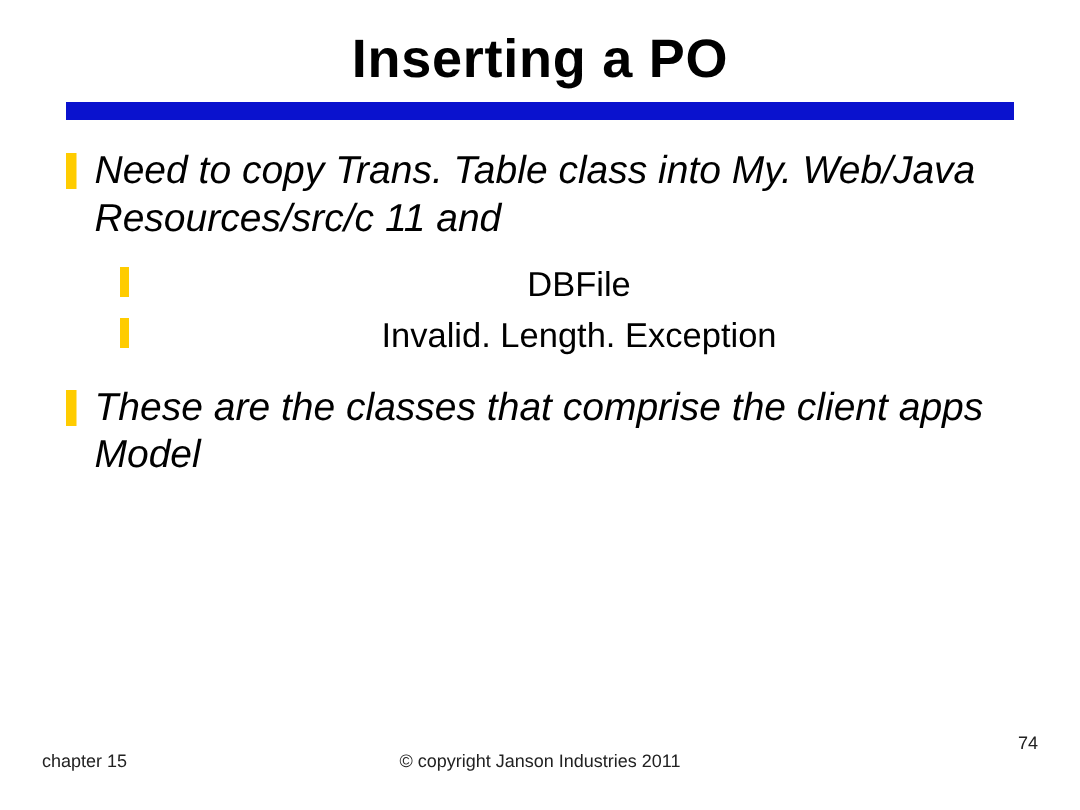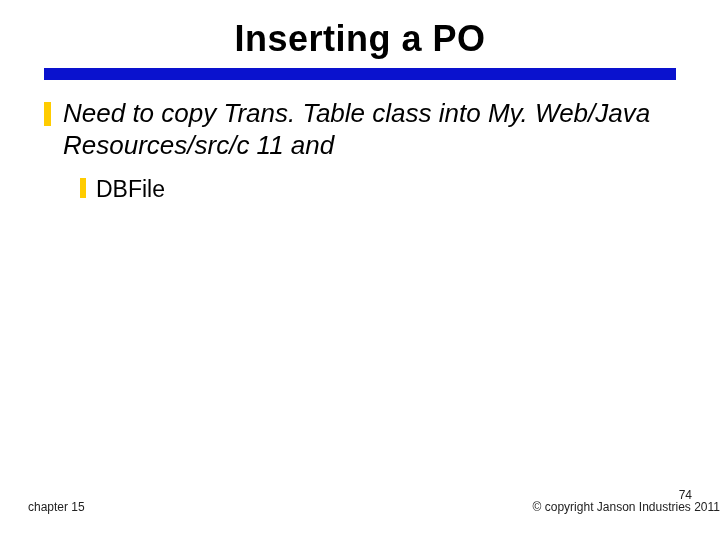--- a/index.html
+++ b/index.html
@@ -7,24 +7,24 @@
   .slide { position: relative; width: 720px; height: 528px; padding: 18px 44px 0 44px; }
   .title { font-family: "Arial Black", Arial, sans-serif; font-weight: 900; font-size: 36px; text-align: center; letter-spacing: 0.5px; }
   .rule { height: 12px; background: #0a12ce; margin: 8px 0 18px 0; }
   .body { font-size: 26px; line-height: 1.22; }
   .b1 { display: flex; align-items: flex-start; margin-bottom: 14px; font-style: italic; }
   .b1 .bullet { display: inline-block; width: 7px; height: 24px; background: #ffcc00; margin-top: 4px; margin-right: 12px; flex: 0 0 auto; }
   .b1 .text { flex: 1 1 auto; }
   .sub { margin: 4px 0 18px 36px; font-size: 23px; }
   .b2 { display: flex; align-items: flex-start; margin-bottom: 6px; }
   .b2 .bullet { display: inline-block; width: 6px; height: 20px; background: #ffcc00; margin-top: 3px; margin-right: 10px; flex: 0 0 auto; }
-  .b2 .text { flex: 1 1 auto; }
+  .b2 .text { flex: 1 1 auto; text-align: center; }
   .footer { position: absolute; left: 0; right: 0; bottom: 14px; font-size: 12px; color: #222; }
   .fl { position: absolute; left: 28px; bottom: 0; }
-  .fc { position: absolute; left: 0; right: 0; text-align: right; bottom: 0; }
+  .fc { position: absolute; left: 0; right: 0; text-align: center; bottom: 0; }
   .fr { position: absolute; right: 28px; bottom: 12px; }
 </style>
 </head>
 <body>
 
 <div class="slide">
   <div class="title">Inserting a PO</div>
   <div class="rule"></div>
 
   <div class="body">
@@ -32,22 +32,30 @@
     <div class="b1">
       <span class="bullet"></span>
       <span class="text">Need to copy Trans. Table class into My. Web/Java Resources/src/c 11 and</span>
     </div>
 
     <div class="sub">
       <div class="b2">
         <span class="bullet"></span>
         <span class="text">DBFile</span>
       </div>
+      <div class="b2">
+        <span class="bullet"></span>
+        <span class="text">Invalid. Length. Exception</span>
+      </div>
     </div>
 
+    <div class="b1">
+      <span class="bullet"></span>
+      <span class="text">These are the classes that comprise the client apps Model</span>
+    </div>
 
   </div>
 
   <div class="footer">
     <span class="fl">chapter 15</span>
     <span class="fc">© copyright Janson Industries 2011</span>
     <span class="fr">74</span>
   </div>
 </div>
 

